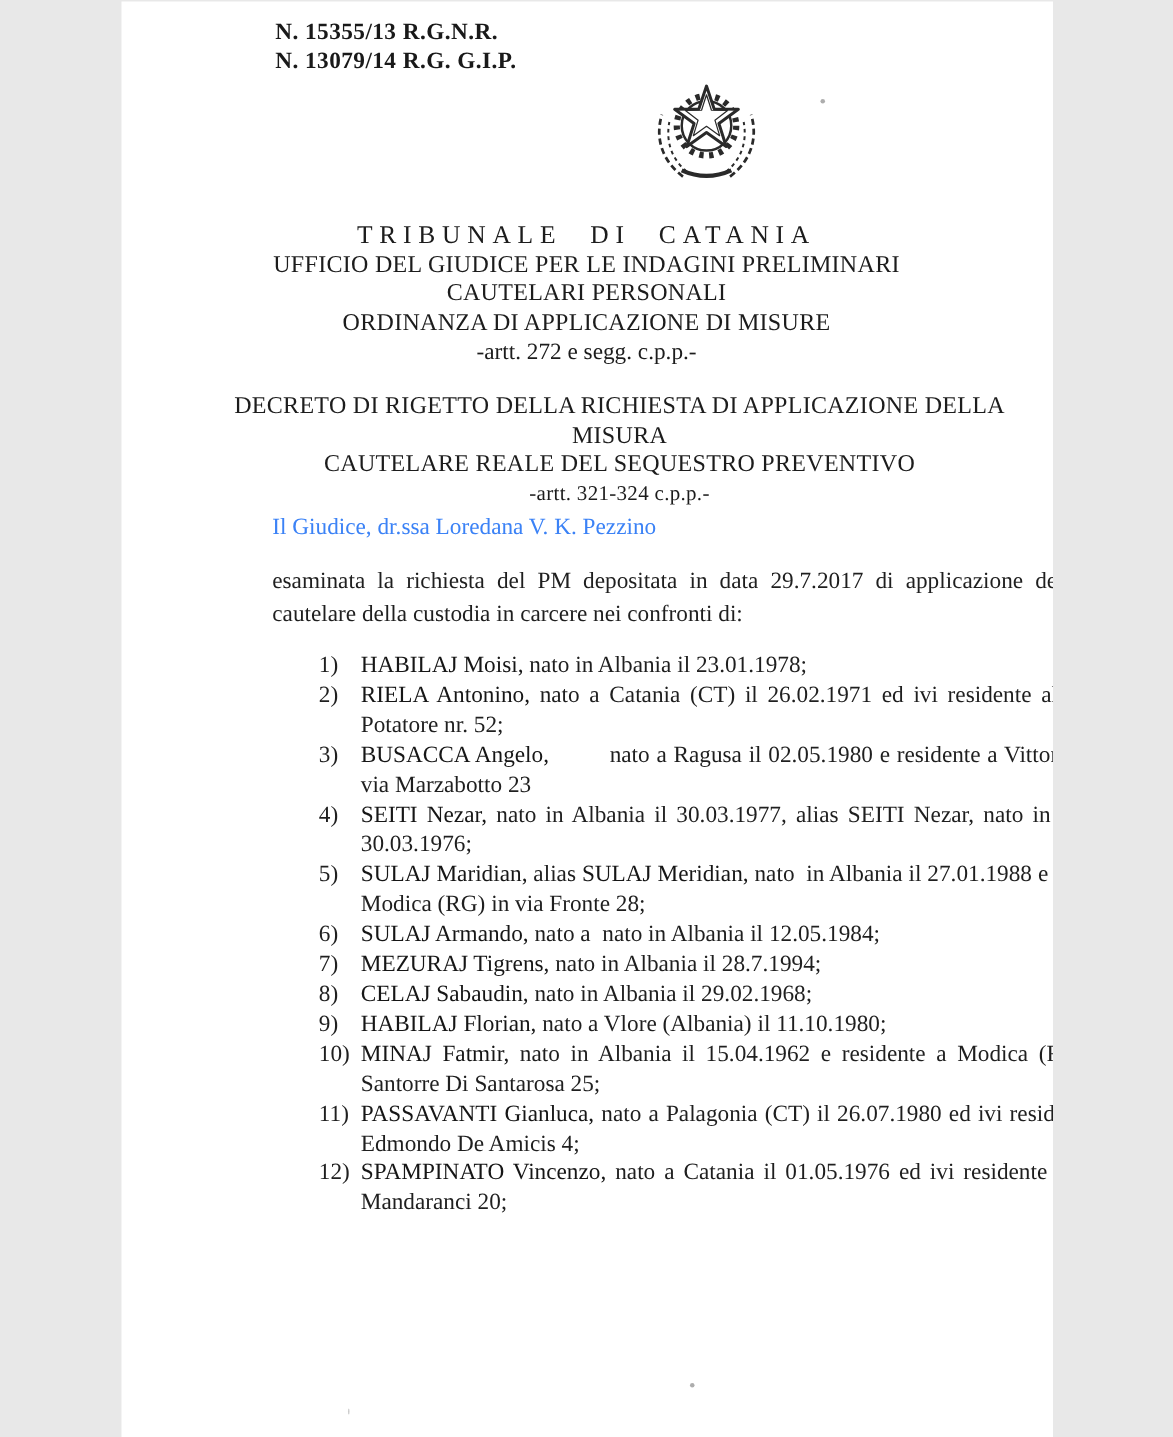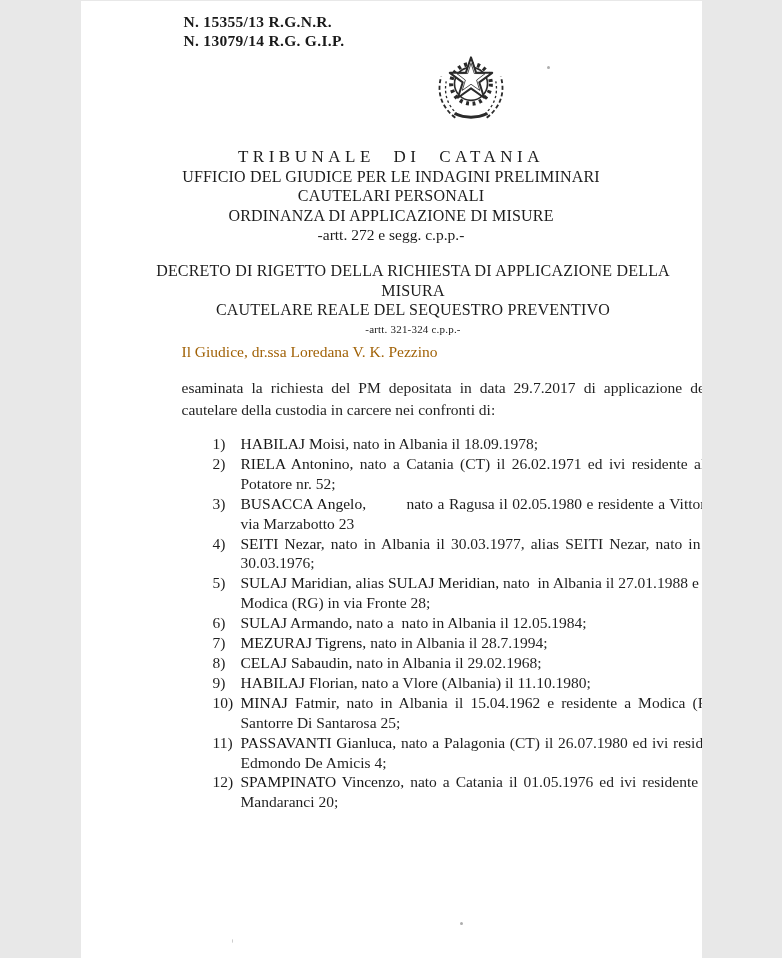--- a/index.html
+++ b/index.html
@@ -48,27 +48,27 @@
     position: absolute;
     left: 0; right: 0;
     top: 260px;
     text-align: center;
     font-size: 16px;
     line-height: 19.5px;
     letter-spacing: 0.2px;
     color: #1c1c1c;
     padding-left: 44px;
   }
-  .decree-header .artt { font-size: 11px; }
+  .decree-header .artt { font-size: 14px; }
   .judge-line {
     position: absolute;
     left: 101px;
     top: 342px;
     font-size: 15.5px;
-    color: #a16207;
+    color: #3b82f6;
   }
   .intro {
     position: absolute;
     left: 101px;
     top: 376px;
     width: 589px;
     font-size: 15.5px;
     line-height: 21.5px;
     text-align: justify;
     color: #1f1f1f;
@@ -151,21 +151,21 @@
     <div>DECRETO DI RIGETTO DELLA RICHIESTA DI APPLICAZIONE DELLA MISURA</div>
     <div>CAUTELARE REALE DEL SEQUESTRO PREVENTIVO</div>
     <div class="artt">-artt. 321-324 c.p.p.-</div>
   </div>
 
   <div class="judge-line">Il Giudice, dr.ssa Loredana V. K. Pezzino</div>
 
   <div class="intro">esaminata la richiesta del PM depositata in data 29.7.2017 di applicazione della misura cautelare della custodia in carcere nei confronti di:</div>
 
   <div class="defendants">
-      <div class="defendant"><span class="num">1)</span><span><span class="bold-name">HABILAJ Moisi,</span><span> nato in Albania il 18.09.1978;</span></span></div>
+      <div class="defendant"><span class="num">1)</span><span><span class="bold-name">HABILAJ Moisi,</span><span> nato in Albania il 23.01.1978;</span></span></div>
       <div class="defendant"><span class="num">2)</span><span><span class="bold-name">RIELA Antonino,</span><span> nato a Catania (CT) il 26.02.1971 ed ivi residente alla Via del Potatore nr. 52;</span></span></div>
       <div class="defendant"><span class="num">3)</span><span><span class="bold-name">BUSACCA Angelo,</span><span>&nbsp;&nbsp;&nbsp;&nbsp;&nbsp;&nbsp;&nbsp;&nbsp; nato a Ragusa il 02.05.1980 e residente a Vittoria (RG) in via Marzabotto 23</span></span></div>
       <div class="defendant"><span class="num">4)</span><span><span class="bold-name">SEITI Nezar,</span><span> nato in Albania il 30.03.1977, alias SEITI Nezar, nato in Albania il 30.03.1976;</span></span></div>
       <div class="defendant"><span class="num">5)</span><span><span class="bold-name">SULAJ Maridian,</span><span> alias </span><span class="bold-name">SULAJ Meridian,</span><span> nato&nbsp; in Albania il 27.01.1988 e residente a Modica (RG) in via Fronte 28;</span></span></div>
       <div class="defendant"><span class="num">6)</span><span><span class="bold-name">SULAJ Armando,</span><span> nato a&nbsp; nato in Albania il 12.05.1984;</span></span></div>
       <div class="defendant"><span class="num">7)</span><span><span class="bold-name">MEZURAJ Tigrens,</span><span> nato in Albania il 28.7.1994;</span></span></div>
       <div class="defendant"><span class="num">8)</span><span><span class="bold-name">CELAJ Sabaudin,</span><span> nato in Albania il 29.02.1968;</span></span></div>
       <div class="defendant"><span class="num">9)</span><span><span class="bold-name">HABILAJ Florian,</span><span> nato a Vlore (Albania) il 11.10.1980;</span></span></div>
       <div class="defendant"><span class="num">10)</span><span><span class="bold-name">MINAJ Fatmir,</span><span> nato in Albania il 15.04.1962 e residente a Modica (RG) in via Santorre Di Santarosa 25;</span></span></div>
       <div class="defendant"><span class="num">11)</span><span><span class="bold-name">PASSAVANTI Gianluca,</span><span> nato a Palagonia (CT) il 26.07.1980 ed ivi residente in via Edmondo De Amicis 4;</span></span></div>

